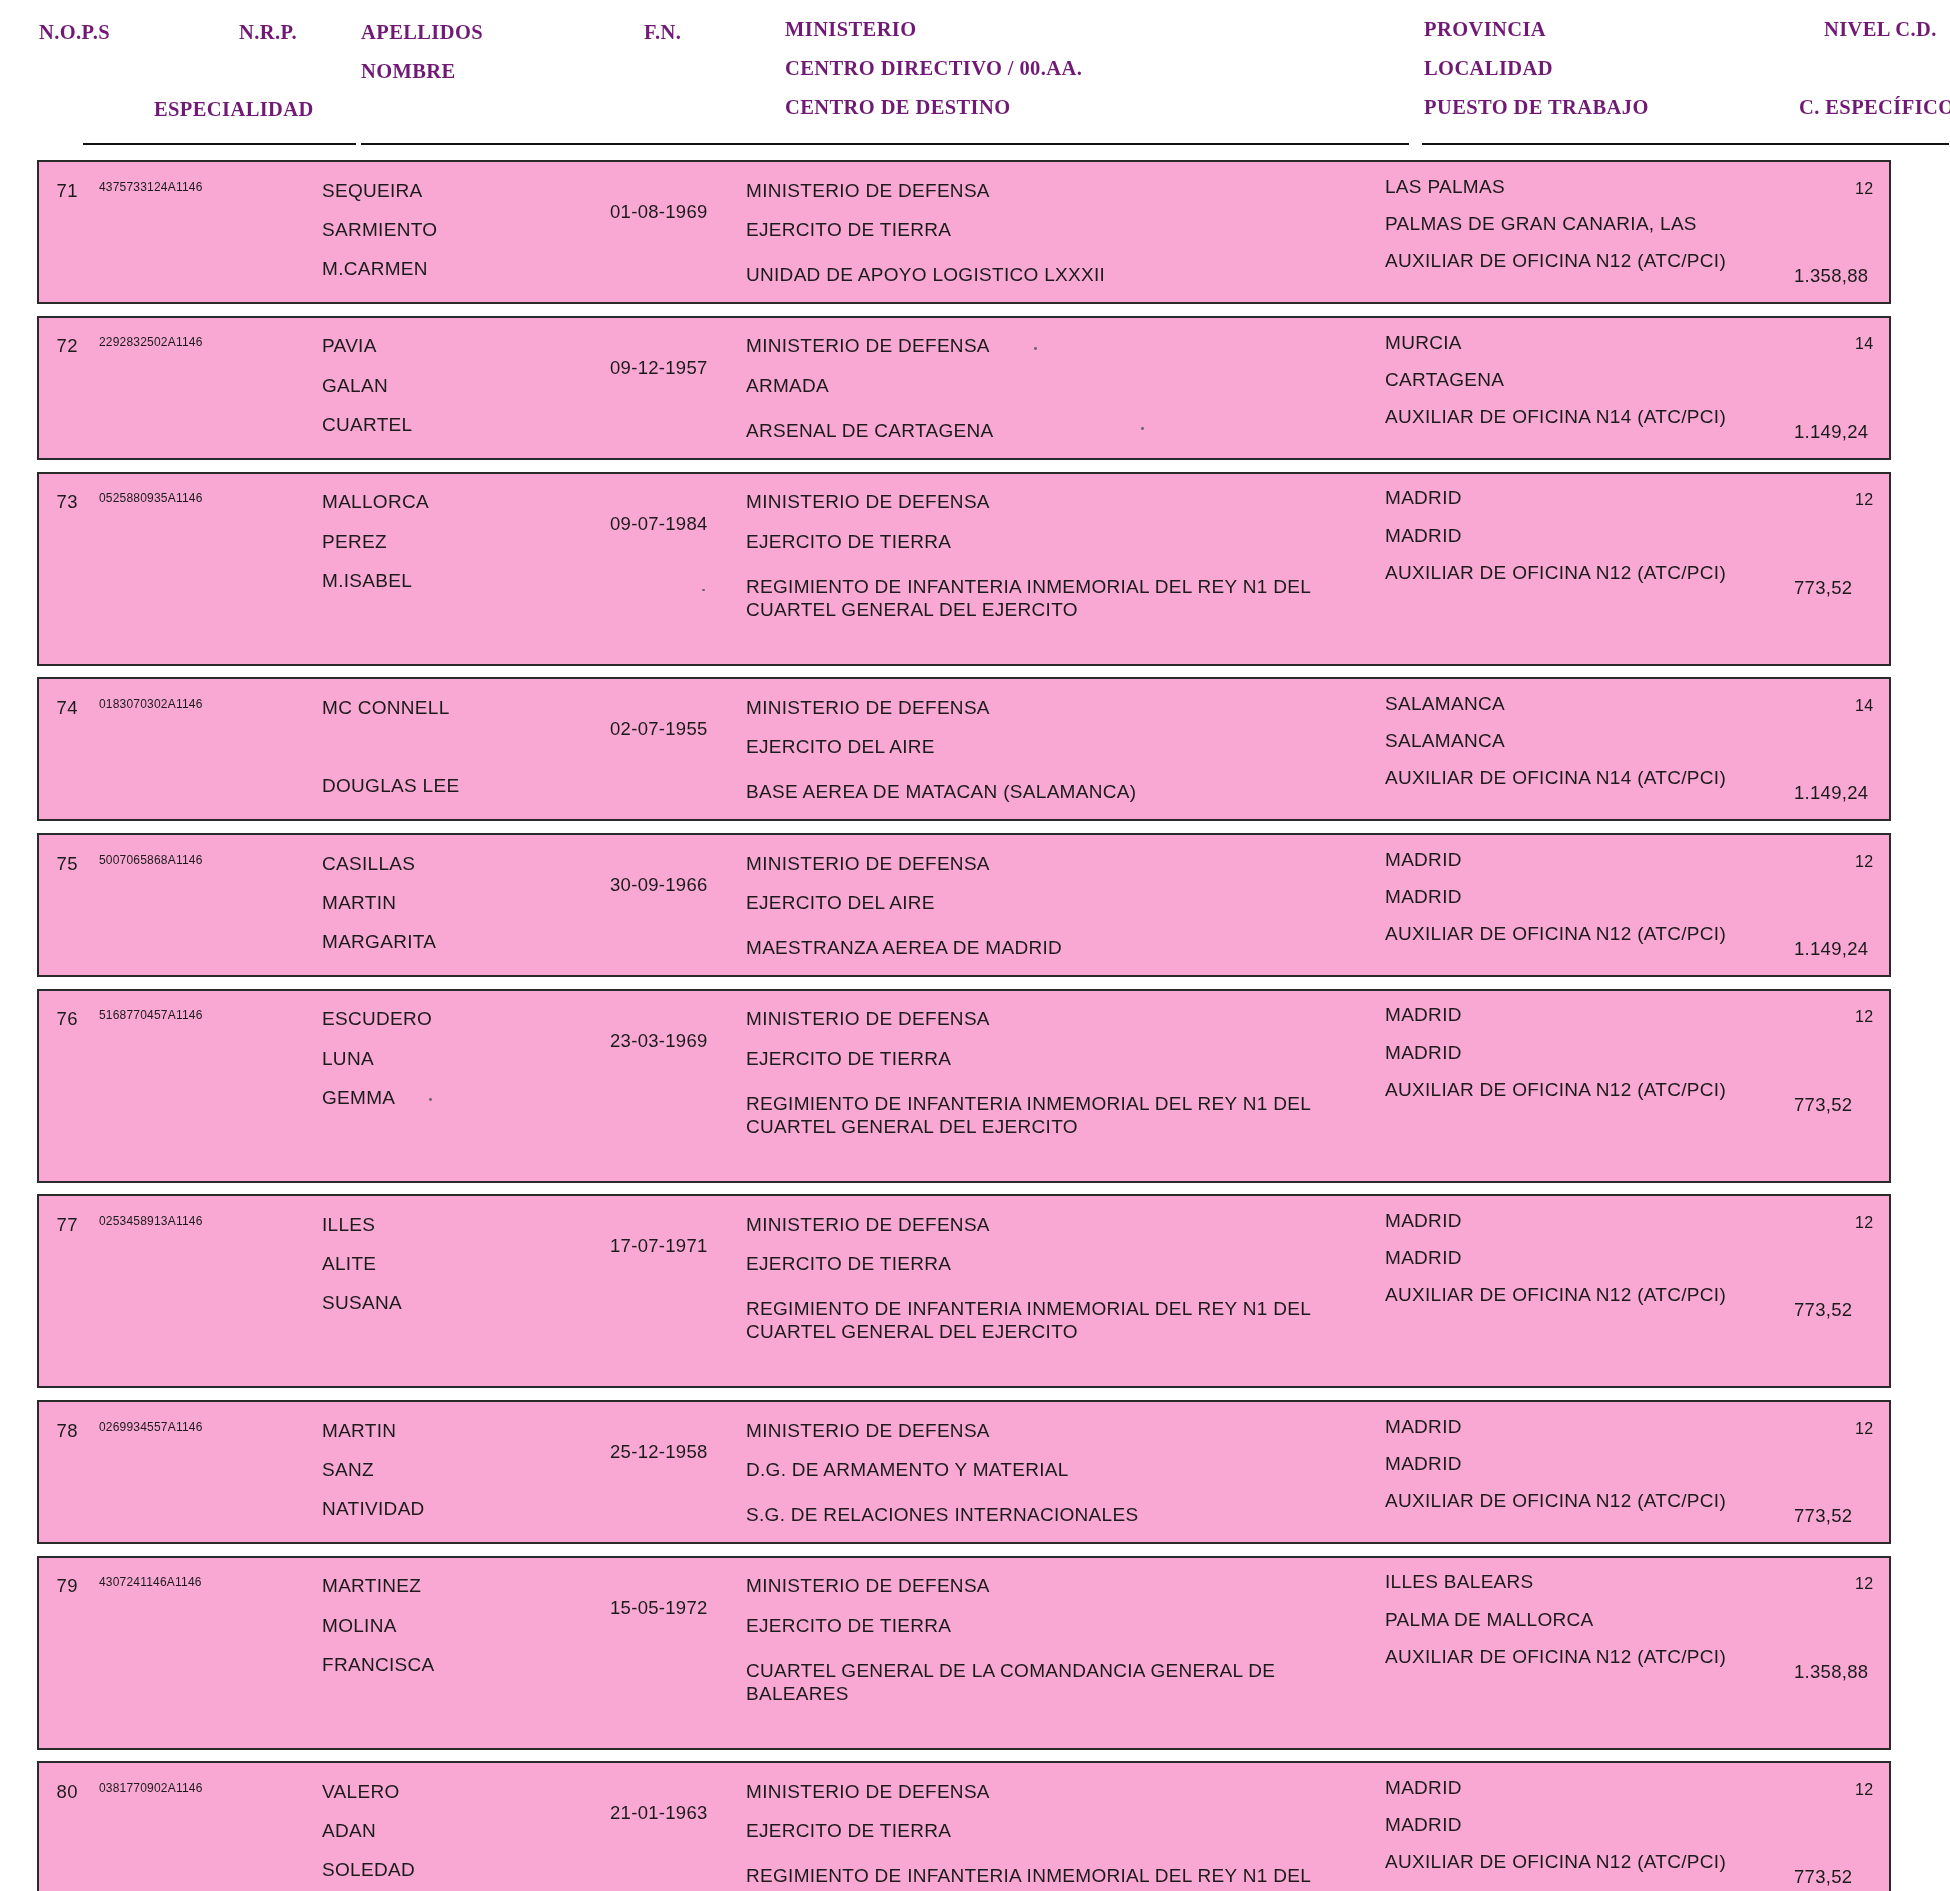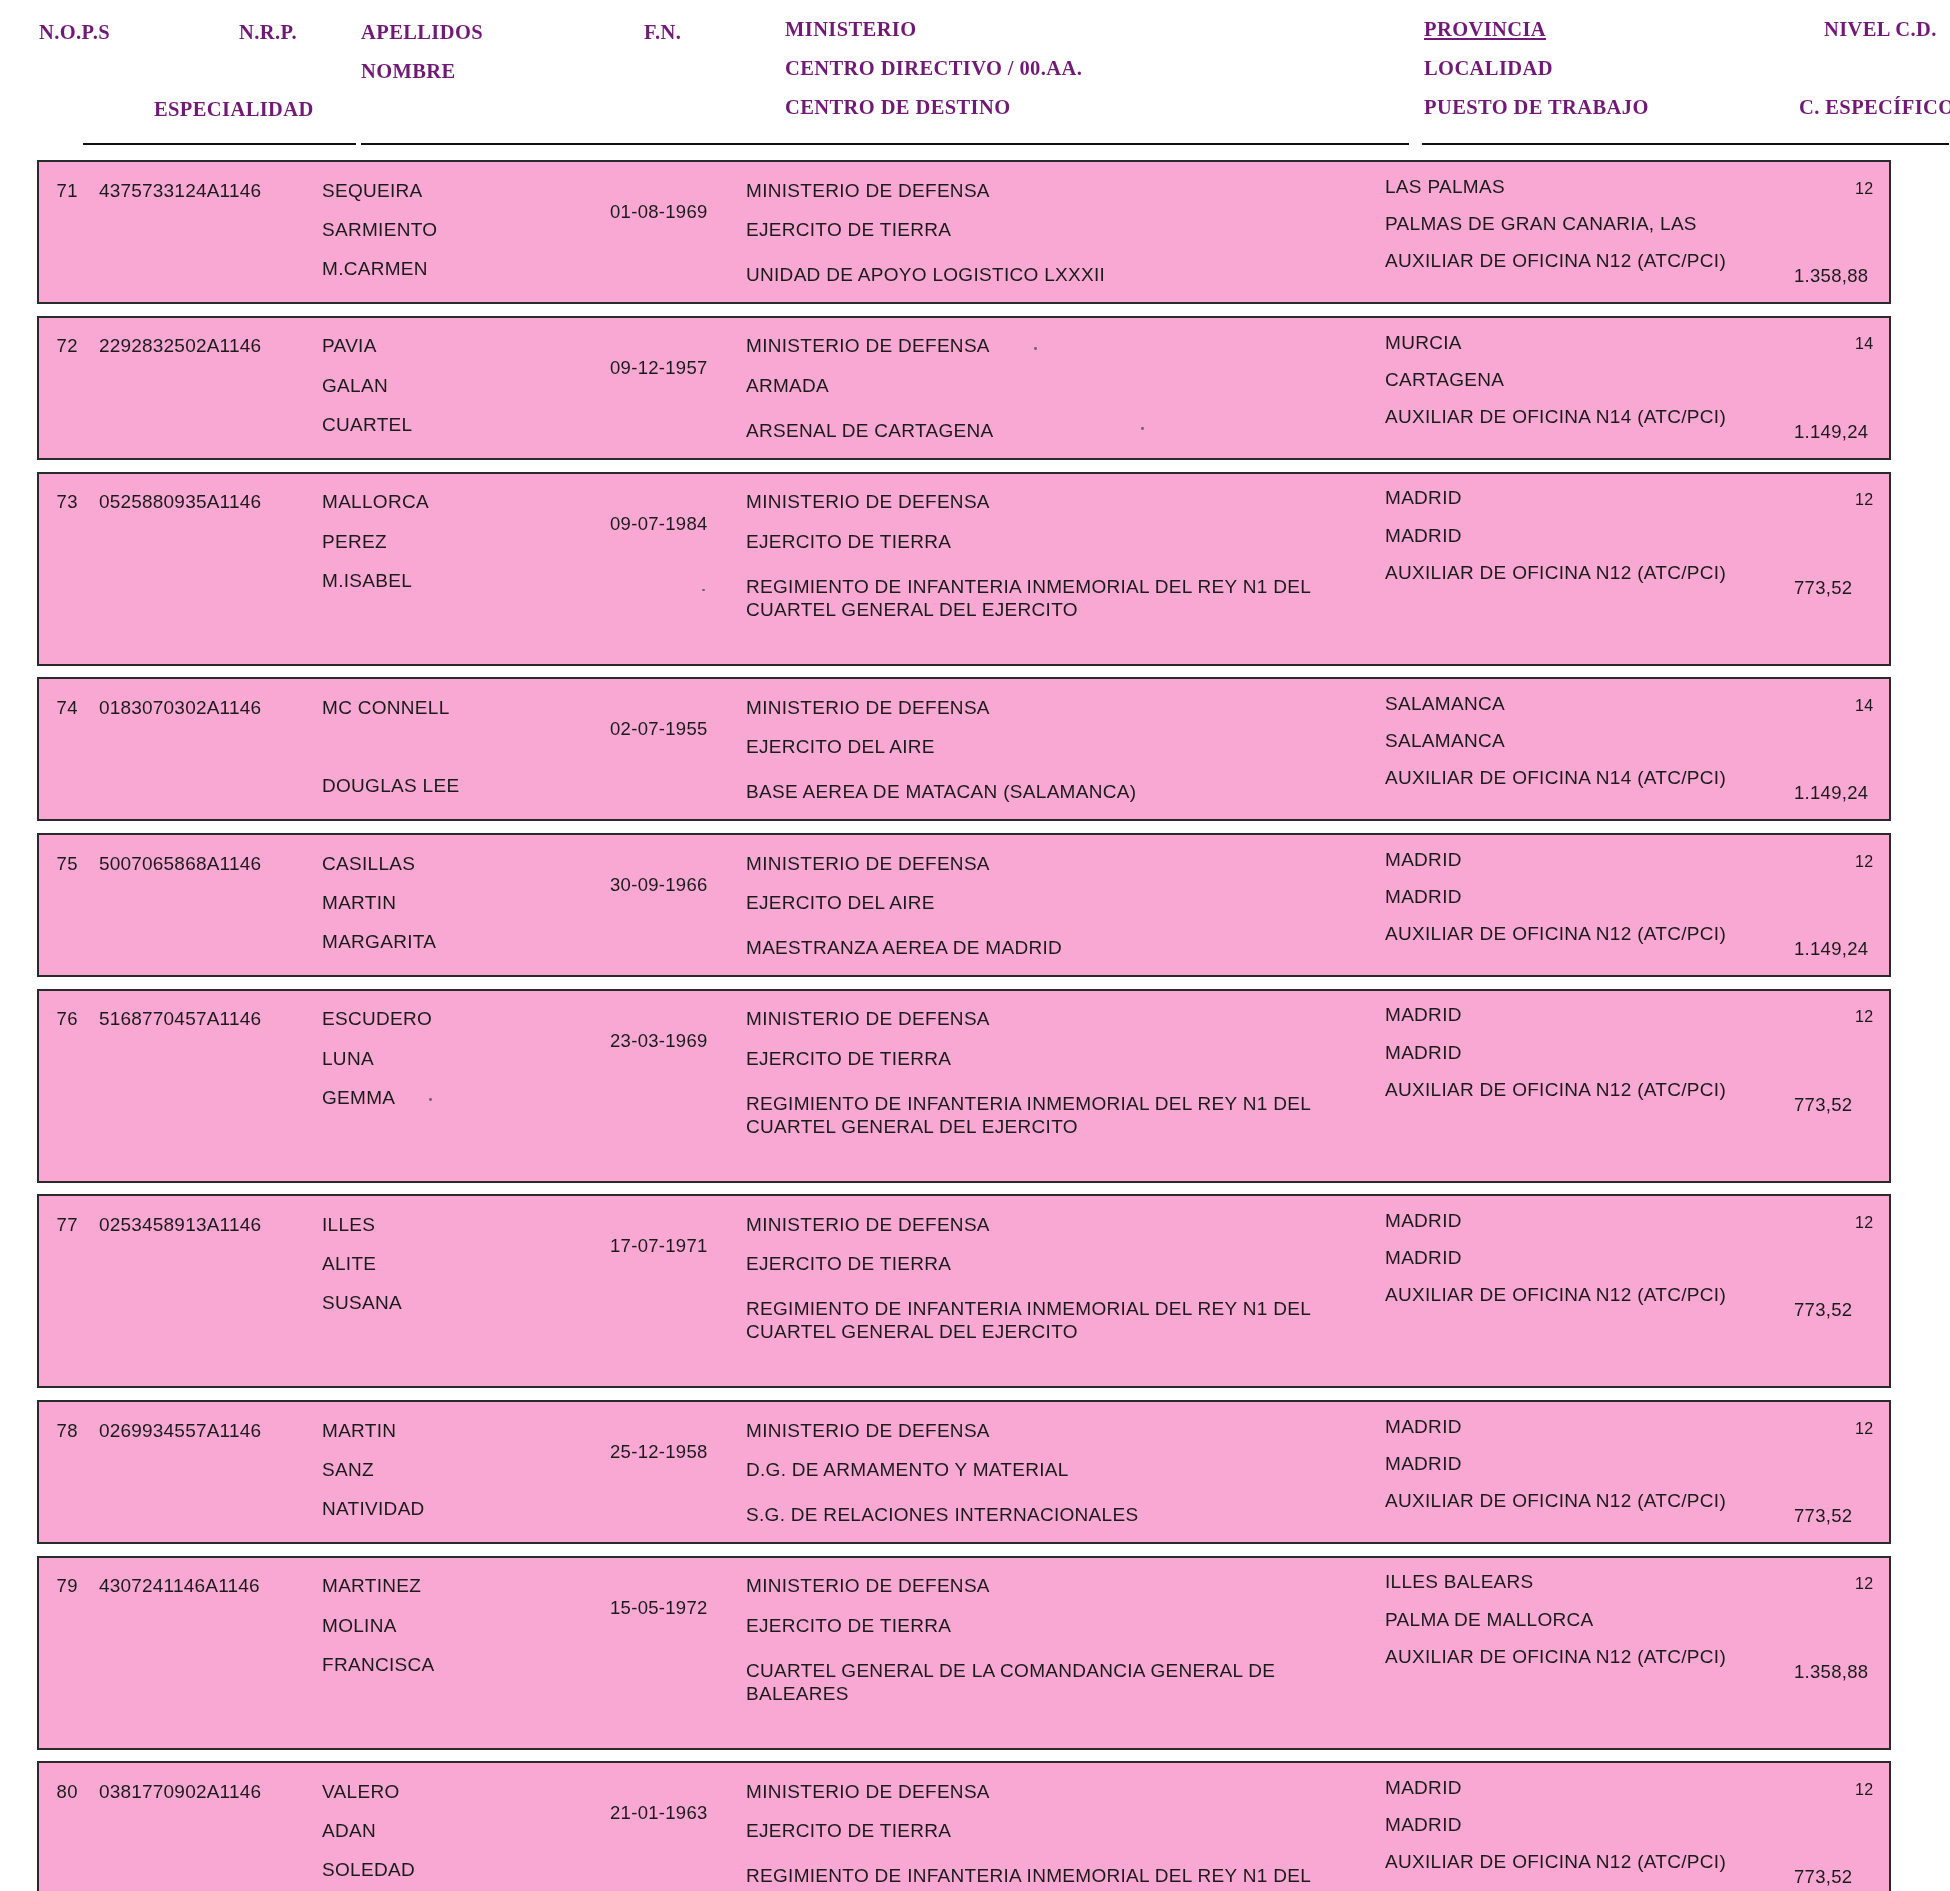--- a/index.html
+++ b/index.html
@@ -40,21 +40,21 @@
   }
   .hdr-nops    { left: 0px;    top: 3.9px; }
   .hdr-nrp     { left: 200px;  top: 3.9px; }
   .hdr-espec   { left: 115px;  top: 80px; }
   .hdr-apell   { left: 322px;  top: 3.9px; }
   .hdr-nombre  { left: 322px;  top: 42px; }
   .hdr-fn      { left: 605px;  top: 3.9px; }
   .hdr-min     { left: 746px;  top: 0px; }
   .hdr-cdir    { left: 746px;  top: 39px; }
   .hdr-cdest   { left: 746px;  top: 78px; }
-  .hdr-prov    { left: 1385px; top: 0px; text-decoration: underline; }
+  .hdr-prov    { left: 1385px; top: 0px; }
   .hdr-local   { left: 1385px; top: 39px; }
   .hdr-puesto  { left: 1385px; top: 78px; }
   .hdr-nivel   { left: 1785px; top: 0px; }
   .hdr-cesp    { left: 1760px; top: 78px; }
 
   .hdr-rule {
     position: absolute;
     top: 125px;
     height: 0;
     border-top: 2px solid #111;
@@ -80,21 +80,21 @@
   .cell {
     position: absolute;
     font-size: 19px;
     letter-spacing: 0.3px;
     color: #1b1b1b;
     white-space: nowrap;
   }
   .cell.wrap { white-space: normal; }
 
   .c-nops   { left: 17.6px;  top: 17.6px; font-size: 18.5px; }
-  .c-nrp    { left: 60px;  top: 17.6px; font-size: 19px; letter-spacing: 0.2px; }
+  .c-nrp    { left: 60px;  top: 17.6px; font-size: 12px; letter-spacing: 0.2px; }
   .c-ape    { left: 283px; top: 17.6px; }
   .c-ape2   { left: 283px; top: 57px; }
   .c-nom    { left: 283px; top: 96px; }
   .c-fn     { left: 571px; top: 39px; font-size: 18.5px; }
   .c-min    { left: 707px; top: 17.6px; }
   .c-cdir   { left: 707px; top: 57px; }
   .c-cdest  { left: 707px; top: 101px; width: 624px; line-height: 1.22; }
   .c-prov   { left: 1346px; top: 13.7px; }
   .c-local  { left: 1346px; top: 51px; }
   .c-puesto { left: 1346px; top: 88px; }

